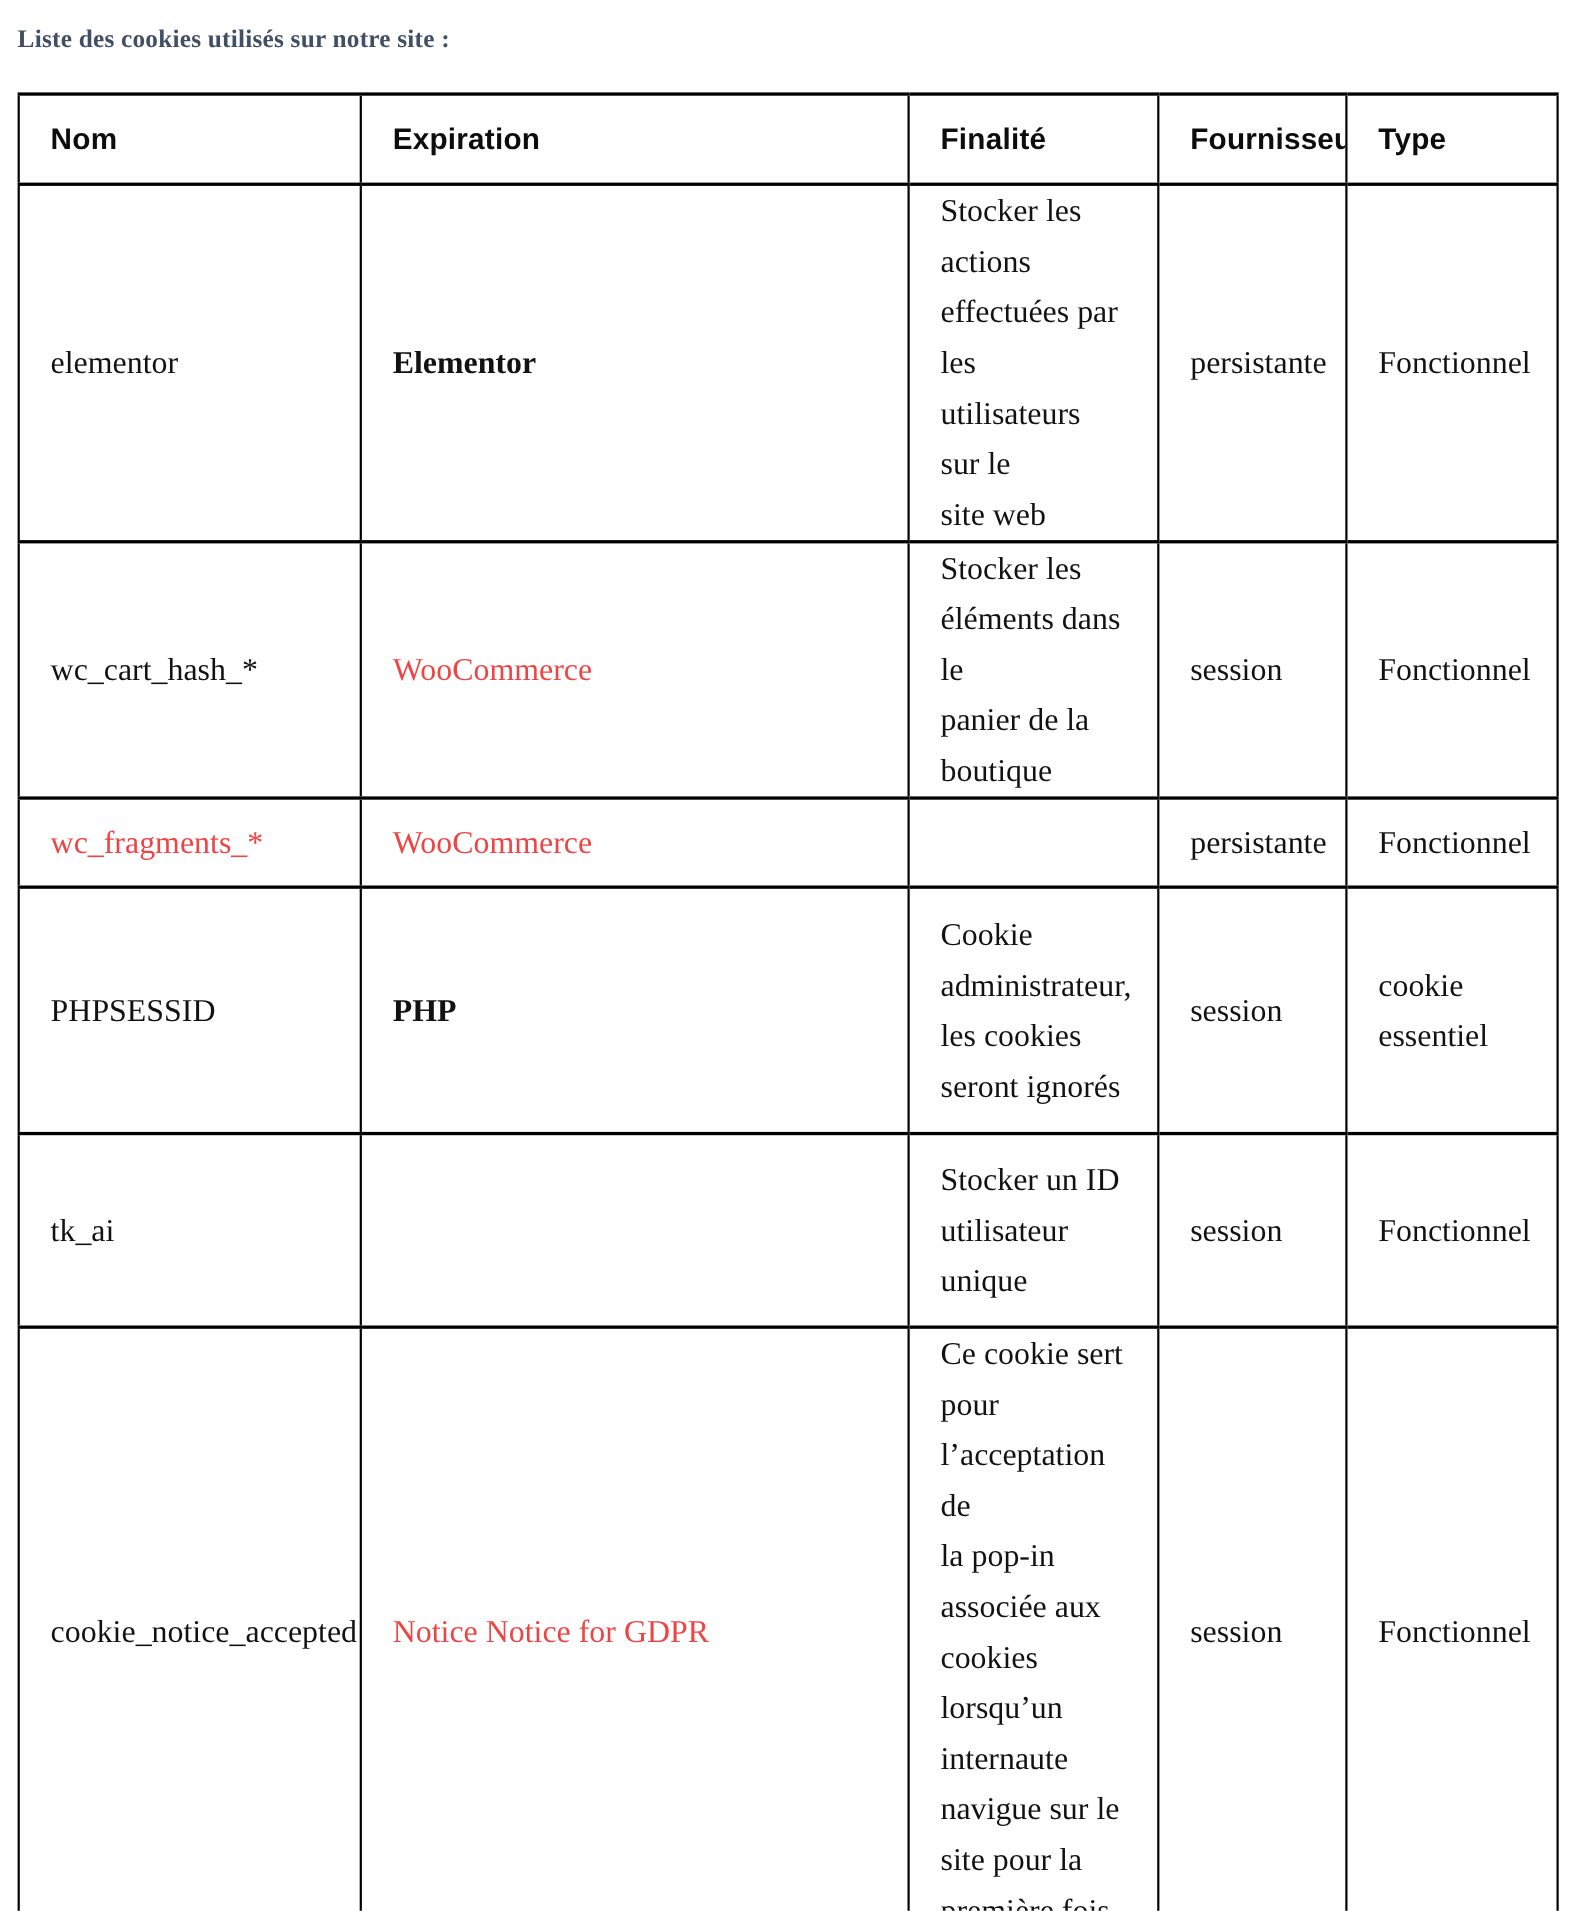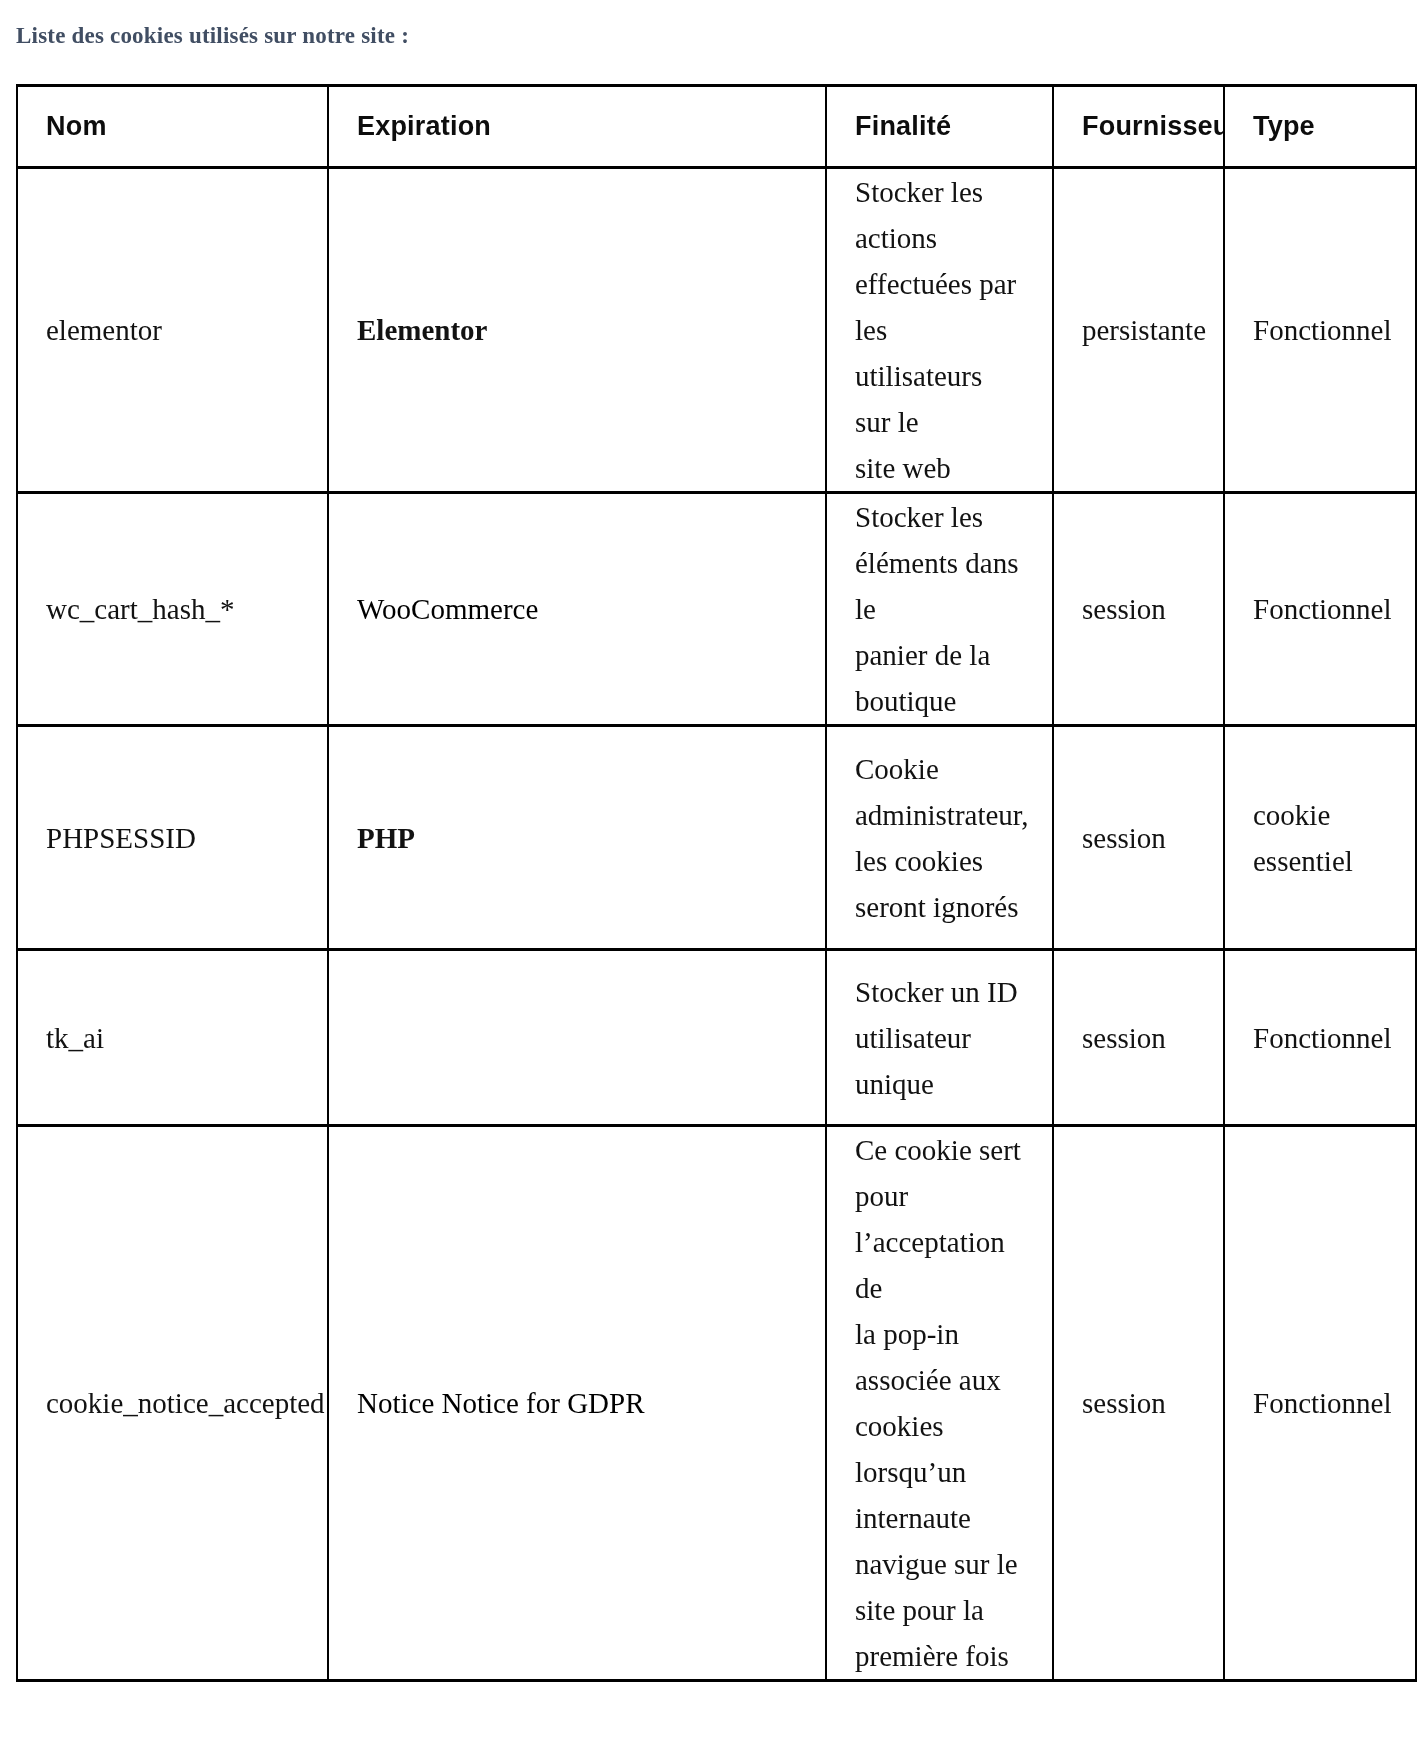--- a/index.html
+++ b/index.html
@@ -62,21 +62,21 @@
   }
   tr.h-header  { height: 82px;  }
   tr.h-r1      { height: 267px; }
   tr.h-r2      { height: 227px; }
   tr.h-r3      { height: 81px;  }
   tr.h-r4      { height: 224px; }
   tr.h-r5      { height: 176px; }
   tr.h-r6      { height: 549px; }
 
   .bold { font-weight: bold; }
-  .link { color: #000000; text-decoration: none; cursor: pointer; text-align: center; }
+  .link { color: #ef4444; text-decoration: none; cursor: pointer; text-align: center; }
 </style>
 </head>
 <body>
 
 <div class="page">
 
   <h2 class="doc-title">Liste des cookies utilisés sur notre site :</h2>
 
   <table class="cookie-table">
     <colgroup>
@@ -112,20 +112,27 @@
       <td>wc_cart_hash_*</td>
       <td><span class="link">WooCommerce</span></td>
       <td>Stocker les
 éléments dans le
 panier de la
 boutique</td>
       <td>session</td>
       <td>Fonctionnel</td>
     </tr>
 
+    <tr class="h-r3">
+      <td><span class="link">wc_fragments_*</span></td>
+      <td><span class="link">WooCommerce</span></td>
+      <td></td>
+      <td>persistante</td>
+      <td>Fonctionnel</td>
+    </tr>
 
     <tr class="h-r4">
       <td>PHPSESSID</td>
       <td><span class="bold">PHP</span></td>
       <td>Cookie
 administrateur,
 les cookies
 seront ignorés</td>
       <td>session</td>
       <td>cookie

